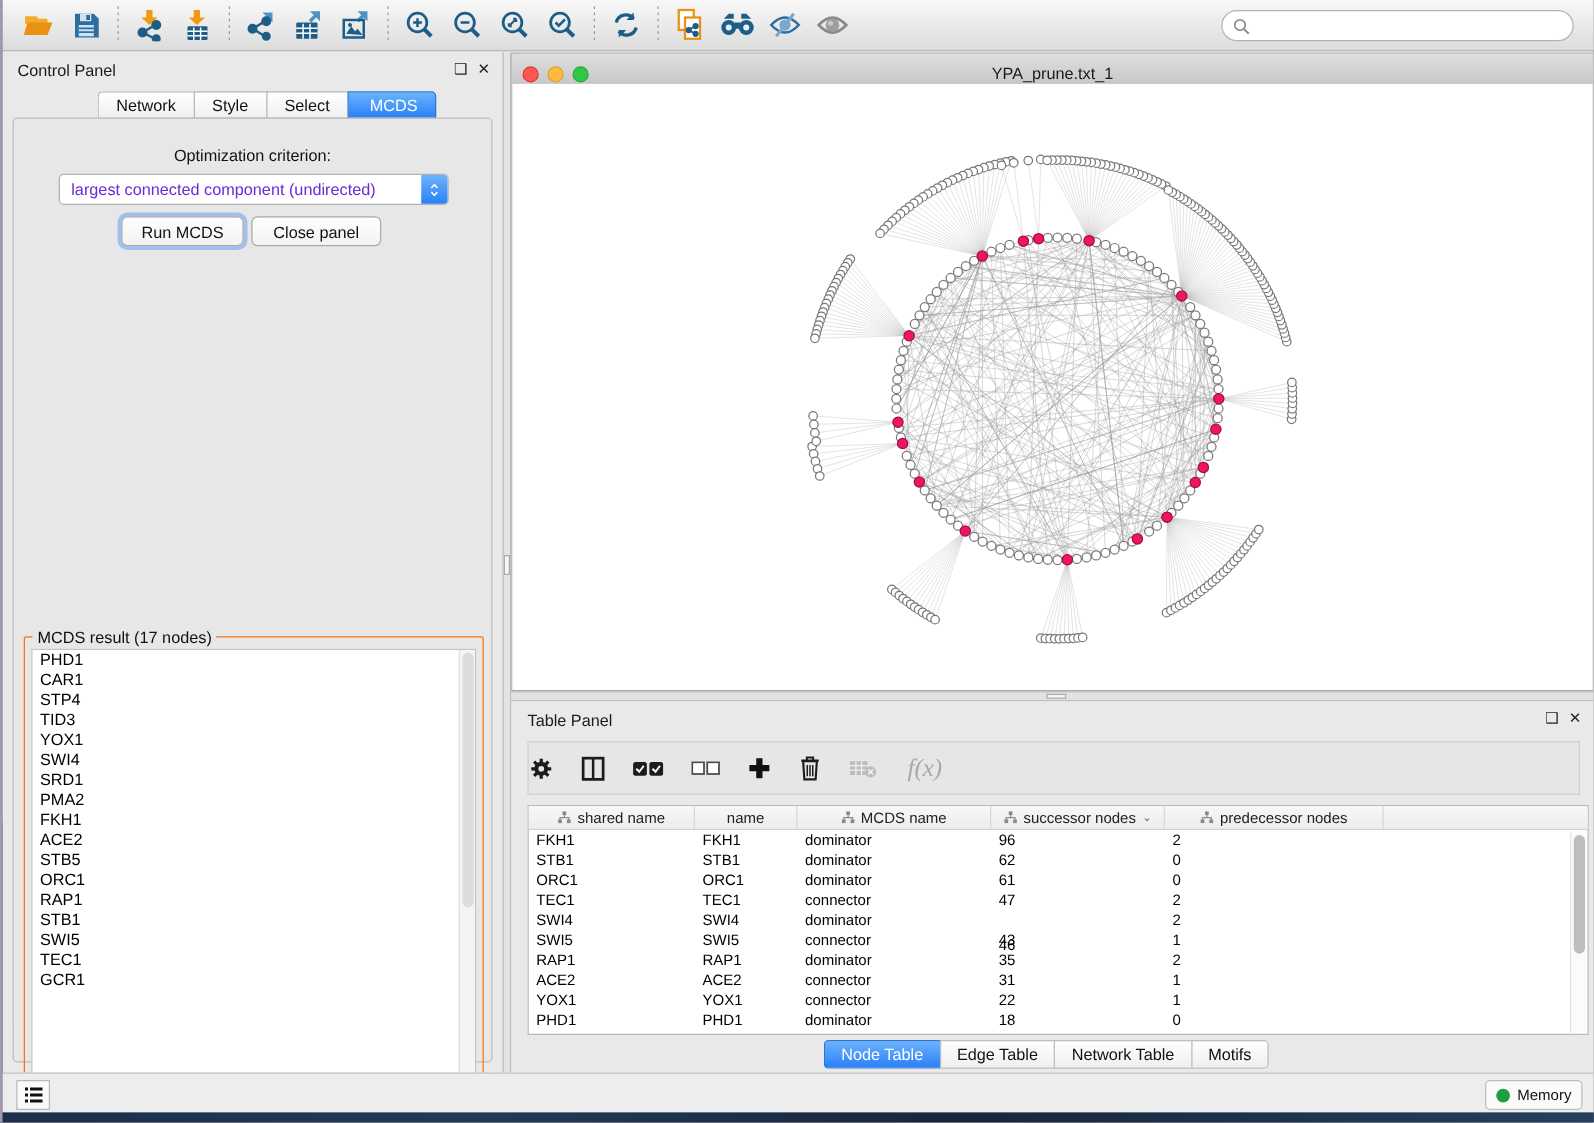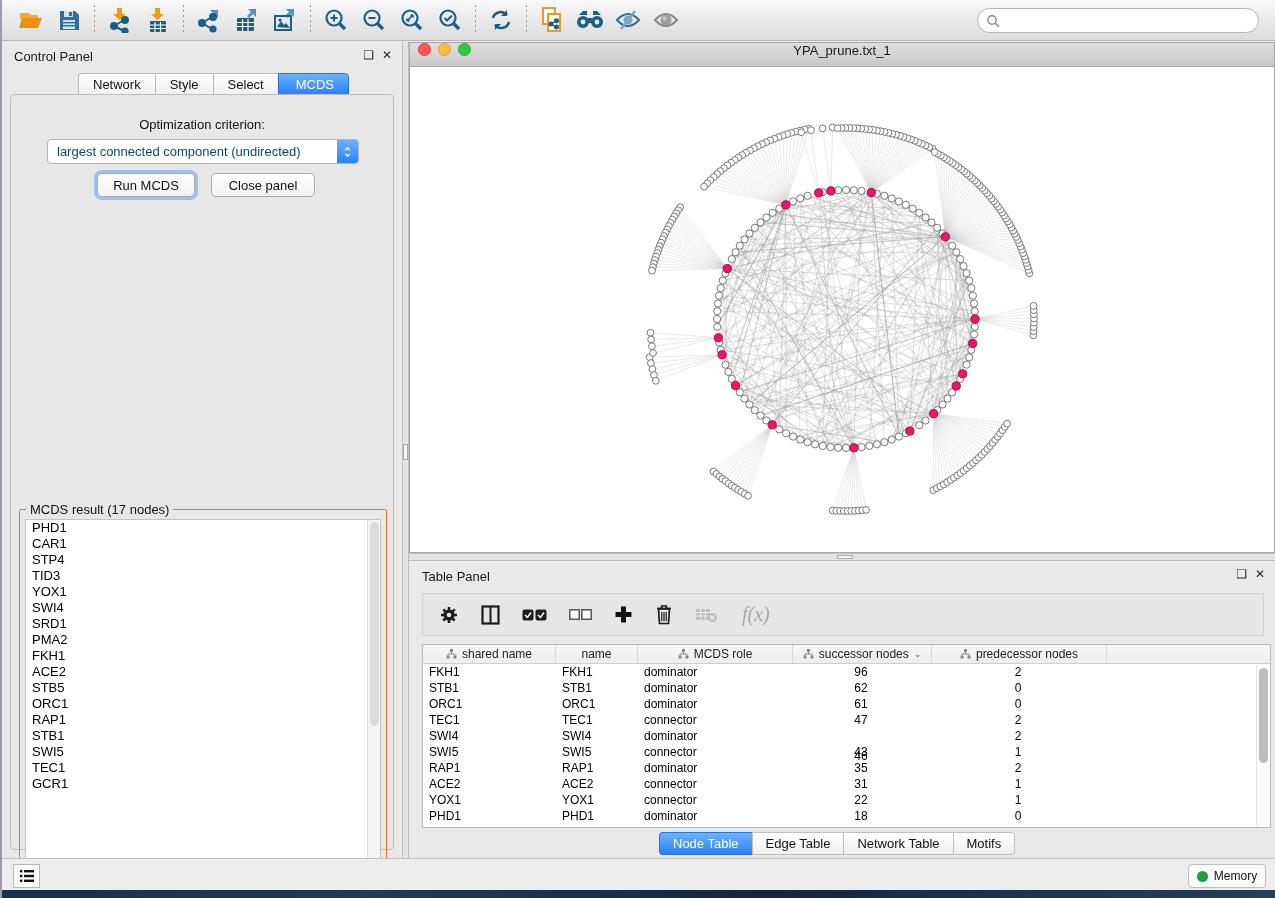--- a/index.html
+++ b/index.html
@@ -27,29 +27,29 @@
   .cp-tab { height:22px; padding:0 14px; font-size:13px; background:linear-gradient(#ffffff,#f0f0f0);
     border:1px solid #b9b9b9; border-right:none; display:flex; align-items:center; color:#111; }
   .cp-tab:first-child { border-radius:4px 0 0 0; }
   .cp-tab:last-child { border-right:1px solid #b9b9b9; border-radius:0 4px 0 0;padding-left:17px; }
   .cp-tab.sel { background:linear-gradient(#6cb3fd,#2a80f8); color:#fff; border-color:#2a74d9; }
   #cp-body { position:absolute; left:8px; top:52px; width:384px; height:756px; background:#e7e7e7;
     border:1px solid #bdbdbd; border-radius:4px; }
   #opt-label { position:absolute; left:0; top:22px; width:100%; text-align:center; font-size:13px; color:#111; }
   #opt-select { position:absolute; left:36px; top:44px; width:312px; height:25px; background:#fff;
     border:1px solid #b3b3b3; border-radius:4px; display:flex; align-items:center; }
-  #opt-select .val { flex:1; font-size:13px; padding-left:9px; color:#0c4a6e; white-space:nowrap; overflow:hidden; }
+  #opt-select .val { flex:1; font-size:13px; padding-left:9px; color:#6d28d9; white-space:nowrap; overflow:hidden; }
   #opt-select .stepper { width:21px; height:100%; border-radius:0 3px 3px 0;
     background:linear-gradient(#6cb3fd,#2a80f8); display:flex; flex-direction:column; align-items:center; justify-content:center; gap:2px; }
   .chev { width:7px; height:4px; }
   .cp-button { position:absolute; top:78px; height:24px; background:linear-gradient(#ffffff,#f2f2f2);
     border:1px solid #ababab; border-radius:5px; font-size:13px; color:#111;
     display:flex; align-items:center; justify-content:center; }
   #run-btn { left:86px; width:98px; box-shadow:0 0 0 3px rgba(100,160,250,.55); }
-  #close-btn { left:200px; width:104px; }
+  #close-btn { left:190px; width:104px; }
   #mcds-group { position:absolute; left:8px; top:414px; width:368px; height:370px;
     border:1px solid #f97316; border-radius:2px;text-decoration:underline; }
   #mcds-legend { position:absolute; left:6px; top:-8px; background:#e7e7e7; padding:0 4px; font-size:13px; color:#111; }
   #mcds-list { position:absolute; left:5px; top:9px; right:5px; bottom:5px; background:#fff;
     border:1px solid #c4c4c4; overflow:hidden; }
   .mcds-item { font-size:13px; line-height:16px; padding-left:6px; color:#000; }
   #mcds-scroll { position:absolute; right:0; top:0; width:13px; height:100%; background:#f4f4f4; border-left:1px solid #e0e0e0; }
   #mcds-thumb { position:absolute; left:2px; top:2px; width:9px; height:58%; background:#dcdcdc; border-radius:5px; }
 
   
@@ -57,42 +57,42 @@
     border-left:1px solid #bdbdbd; border-right:1px solid #bdbdbd; }
   #v-grip { position:absolute; left:0px; top:402px; width:5px; height:16px; background:#f6f6f6; border:1px solid #aaa; }
   #h-split { position:absolute; left:407px; top:553px; width:866px; height:8px; background:#e3e3e3;
     border-top:1px solid #bdbdbd; border-bottom:1px solid #bdbdbd; }
   #h-grip { position:absolute; left:428px; top:1px; width:16px; height:4px; background:#f6f6f6; border:1px solid #aaa; }
 
   
   #network-win { position:absolute; left:407px; top:42px; width:866px; height:511px; background:#fff; border:1px solid #a8a8a8; }
   #net-titlebar { position:absolute; left:0; top:0; width:100%; height:24px;
     background:linear-gradient(#dedede,#c9c9c9); border-bottom:1px solid #a6a6a6;
-    display:flex; align-items:flex-start; }
+    display:flex; align-items:flex-end; }
   .tl { width:13px; height:13px; border-radius:50%; margin-left:7px; }
   #tl-red { background:#fc5753; border:1px solid #df3734; margin-left:8px; }
   #tl-yellow { background:#fdbc40; border:1px solid #de9f34; }
   #tl-green { background:#33c748; border:1px solid #27aa35; }
   #net-title { position:absolute; left:0; width:100%; text-align:center; font-size:13px; color:#1a1a1a; }
   #net-canvas { position:absolute; left:0; top:24px; width:864px; height:485px; background:#fff; }
 
   
   #table-panel { position:absolute; left:407px; top:561px; width:866px; height:297px; background:#e9e9e9; }
   #tp-title { position:absolute; left:13px; top:8px; font-size:13px; color:#1a1a1a; }
   #tp-toolbar { position:absolute; left:13px; top:32px; width:842px; height:43px; background:#e6e6e6;
-    border:1px solid #d0d0d0; display:flex; align-items:center; padding-left:16px; gap:22px; }
+    border:1px solid #d0d0d0; display:flex; align-items:center; gap:22px; }
   .tp-icon { display:flex; align-items:center; justify-content:center; }
   #tp-table { position:absolute; left:13px; top:83px; width:849px; height:184px; background:#fff; border:1px solid #b9b9b9; }
   #tp-header { display:flex; height:19px; background:linear-gradient(#f7f7f7,#ededed); border-bottom:1px solid #cfcfcf; }
   .hcell { display:flex; align-items:center; justify-content:center; gap:5px; font-size:12px; color:#222;
     border-right:1px solid #d8d8d8; height:100%; }
   .hc0{width:133px;} .hc1{width:82px;} .hc2{width:155px;} .hc3{width:139px;} .hc4{width:175px;}
   .trow { display:flex; height:16px; align-items:center; }
   .tcell { font-size:12px; color:#000; padding-left:6px; overflow:hidden; white-space:nowrap; }
-  .tcell.num { text-align:center; padding-right:9px; }
+  .tcell.num { text-align:left; padding-right:9px; }
   #tp-scroll { position:absolute; right:1px; top:20px; width:13px; bottom:1px; background:#fbfbfb; border-left:1px solid #e4e4e4; }
   #tp-thumb { position:absolute; left:2px; top:3px; width:9px; height:95px; background:#bdbdbd; border-radius:5px; }
   #tp-tabs { position:absolute; left:250px; top:271px; display:flex; }
   .tp-tab { height:23px; padding:0 13px; font-size:13px; display:flex; align-items:center;
     background:linear-gradient(#ffffff,#efefef); border:1px solid #bfbfbf; border-right:none; color:#111; }
   .tp-tab:first-child { border-radius:4px 0 0 4px; }
   .tp-tab:last-child { border-right:1px solid #bfbfbf; border-radius:0 4px 4px 0; }
   .tp-tab.sel { background:linear-gradient(#6cb3fd,#2a80f8); color:#fff; border-color:#2a74d9; }
 
   
@@ -1212,21 +1212,21 @@
           </div>
           <div class="hcell hc2">
             <svg width="11" height="10" viewBox="0 0 11 10">
               <g fill="#8a8a8a">
                 <rect x="4" y="0" width="3" height="3"></rect>
                 <rect x="0.5" y="6.5" width="3" height="3"></rect>
                 <rect x="7.5" y="6.5" width="3" height="3"></rect>
               </g>
               <path d="M5.5 3v2M2 6.5V5h7v1.5" stroke="#8a8a8a" fill="none"></path>
             </svg>
-            <span>MCDS role</span>
+            <span>MCDS name</span>
           </div>
           <div class="hcell hc3">
             <svg width="11" height="10" viewBox="0 0 11 10">
               <g fill="#8a8a8a">
                 <rect x="4" y="0" width="3" height="3"></rect>
                 <rect x="0.5" y="6.5" width="3" height="3"></rect>
                 <rect x="7.5" y="6.5" width="3" height="3"></rect>
               </g>
               <path d="M5.5 3v2M2 6.5V5h7v1.5" stroke="#8a8a8a" fill="none"></path>
             </svg>

